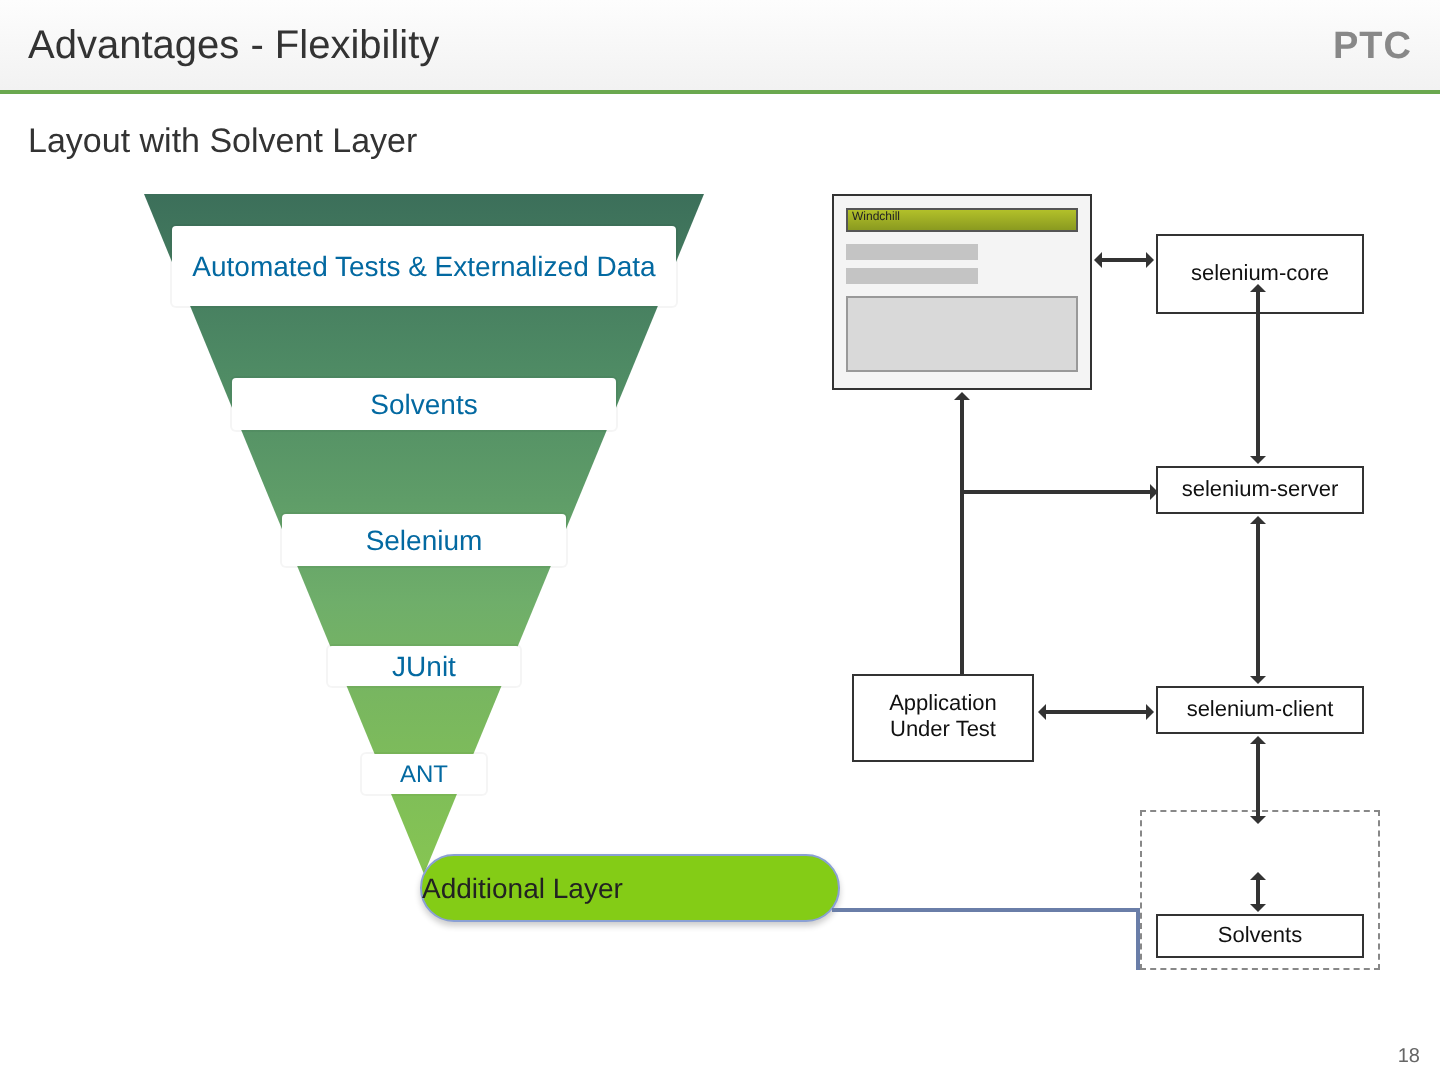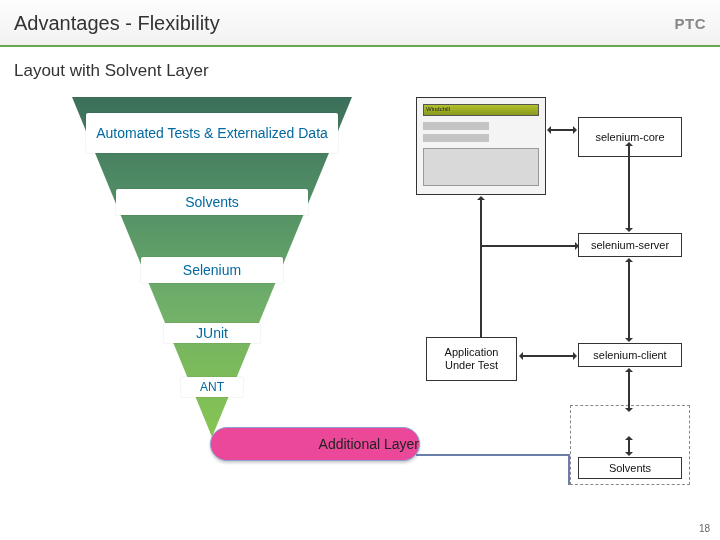--- a/index.html
+++ b/index.html
@@ -18,21 +18,21 @@
     justify-content: space-between;
     align-items: center;
     background: linear-gradient(#fdfdfd,#f2f2f2);
     gap: 10px;
   }
   .title {
     font-size: 20px;
     color: #333;
   }
   .logo {
-    font-size: 15px;
+    font-size: 19px;
     color: #888;
     letter-spacing: 0.5px;
     font-weight: bold;
   }
   .subtitle {
     font-size: 17px;
     color: #333;
     padding: 14px 14px 6px 14px;
   }
   .content {
@@ -75,26 +75,26 @@
   .band3 { top: 226px; width: 96px;  height: 20px; }
   .band4 { top: 280px; width: 62px;  height: 20px; font-size: 12px; }
 
   .callout {
     position: absolute;
     left: 210px;
     top: 340px;
     width: 210px;
     height: 34px;
     border-radius: 17px;
-    background: #ec4899;
+    background: #84cc16;
     border: 1px solid #8aa0d4;
     box-shadow: 0 2px 3px rgba(0,0,0,0.2);
     display: flex;
     align-items: center;
-    justify-content: flex-end;
+    justify-content: flex-start;
     font-size: 14px;
     color: #222;
   }
   .callout-line {
     position: absolute;
     background: #6a7ea8;
   }
   .cl1 { left: 416px; top: 367px; width: 154px; height: 2px; }
   .cl2 { left: 568px; top: 367px; width: 2px; height: 31px; }
 

